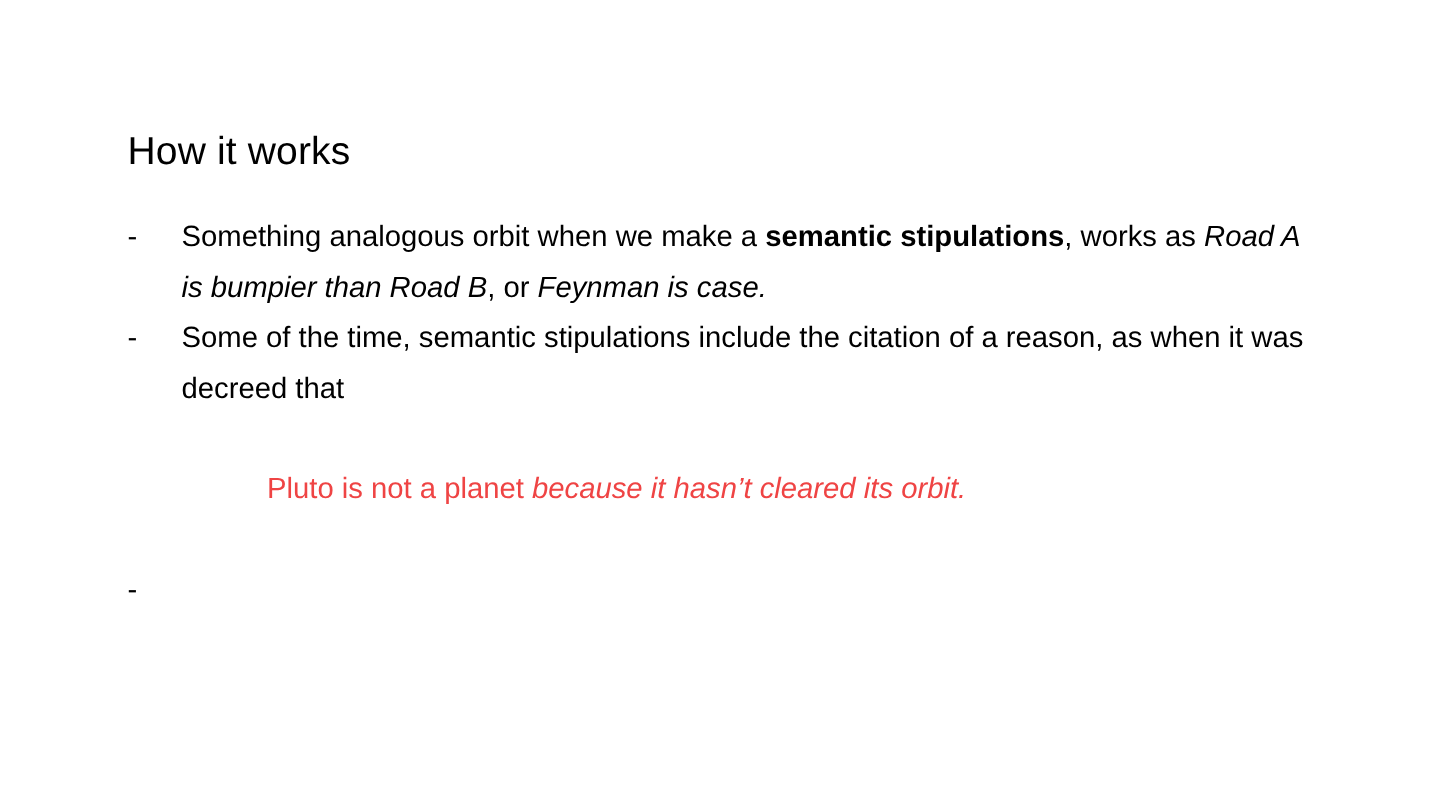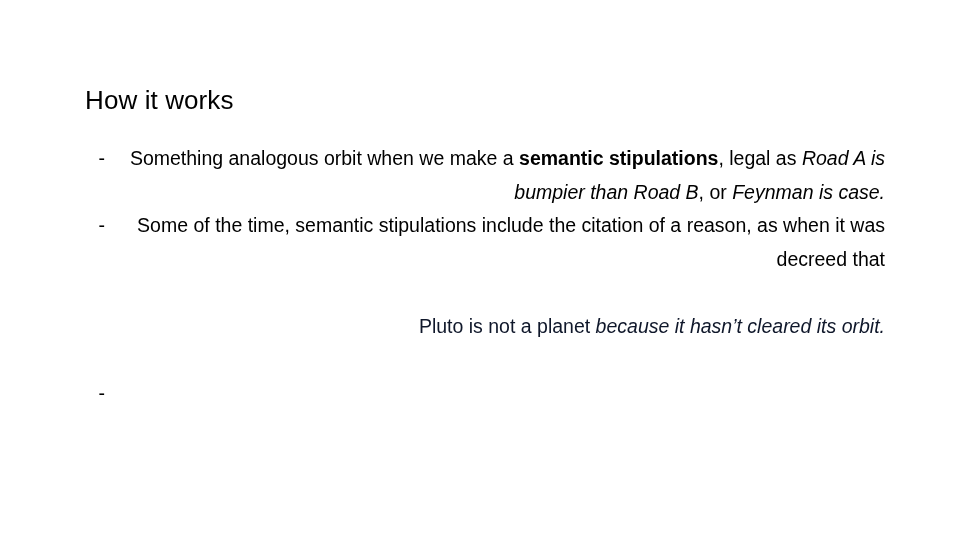--- a/index.html
+++ b/index.html
@@ -13,21 +13,20 @@
     font-family: "Liberation Sans", sans-serif;
     color: #000000;
     overflow: hidden;
   }
 
   .slide {
     position: relative;
     width: 960px;
     height: 540px;
     background: #ffffff;
-    text-align: right;
   }
 
   .slide-title {
     position: absolute;
     left: 85px;
     top: 68px;
     font-size: 26px;
     font-weight: 400;
     line-height: 1.2;
     letter-spacing: 0.1px;
@@ -63,21 +62,21 @@
     top: 0;
     width: 20px;
     font-size: 19.5px;
     line-height: 33.5px;
     color: #000000;
   }
 
   .quote-line {
     font-size: 19.5px;
     line-height: 33.5px;
-    color: #0f172a;
+    color: #ef4444;
     padding-left: 93px;
     margin: 0;
   }
 
   .spacer-block {
     height: 33.5px;
   }
 
   b {
     font-weight: bold;
@@ -92,21 +91,21 @@
 <div class="slide">
 
   <h1 class="slide-title">How it works</h1>
 
   <div class="body-block">
 
     <ul class="bullet-list">
 
       <li class="bullet">
         <span class="dash">-</span>
-        <span class="bullet-text"><span>Something analogous orbit when we make a </span><b>semantic stipulations</b><span>, legal as </span><i>Road A is bumpier than Road B</i><span>, or </span><i>Feynman is case.</i></span>
+        <span class="bullet-text"><span>Something analogous orbit when we make a </span><b>semantic stipulations</b><span>, works as </span><i>Road A is bumpier than Road B</i><span>, or </span><i>Feynman is case.</i></span>
       </li>
 
       <li class="bullet">
         <span class="dash">-</span>
         <span class="bullet-text"><span>Some of the time, semantic stipulations include the citation of a reason, as when it was decreed that</span></span>
       </li>
 
     </ul>
 
     <div class="spacer-block"></div>

